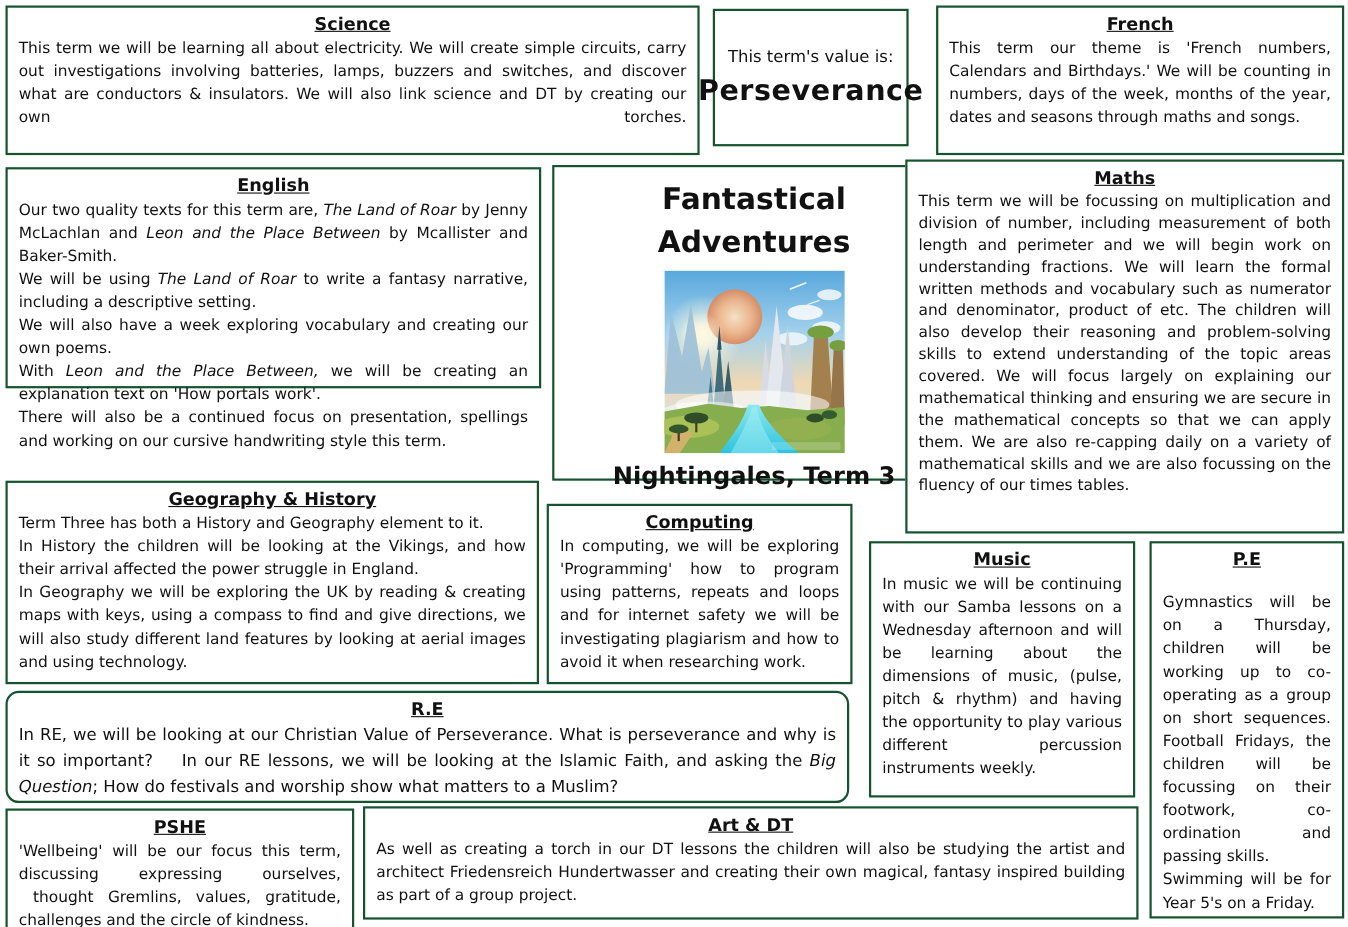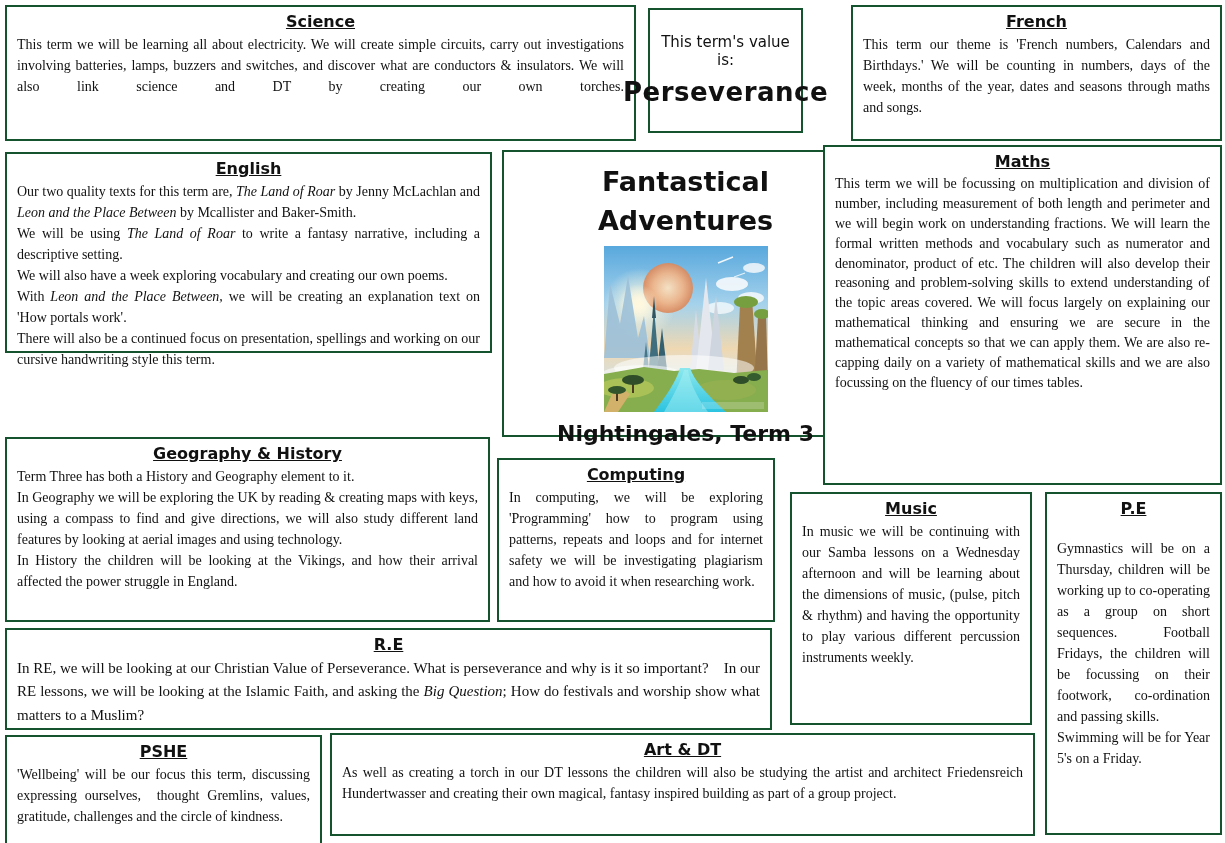--- a/index.html
+++ b/index.html
@@ -19,21 +19,21 @@
   }
   .box-title {
     text-align: center;
     font-weight: bold;
     text-decoration: underline;
     font-size: 16px;
     margin-bottom: 3px;
     white-space: pre;
   }
   .box-body { font-size: 14px; line-height: 1.5; }
-  .box-body p { text-align: justify; font-family: Liberation Serif, serif; }
+  .box-body p { text-align: justify; }
   .jlast p { text-align-last: justify; }
   .it { font-style: italic; }
 
   
   .box-maths .box-body { line-height: 1.42; font-size: 14px; }
   .box-pe .box-title { margin-bottom: 20px; text-align: center; }
   .box-re .box-body { font-size: 15px; line-height: 1.55; }
 
   
   .value-box {
@@ -58,21 +58,21 @@
 
 <div id="page">
 
   <div class="box jlast" style="left:5px; top:5px; width:631px; height:136px;">
     <div class="box-title">Science</div>
     <div class="box-body">
         <p><span>This term we will be learning all about electricity. We will create simple circuits, carry out investigations involving batteries, lamps, buzzers and switches, and discover what are conductors &amp; insulators.  We will also link science and DT by creating our own torches.</span></p>
       </div>
   </div>
 
-  <div class="box value-box" style="left:648px; top:8px; width:155px; height:125px;">
+  <div class="box value-box" style="left:648px; top:8px; width:178px; height:125px;">
     <div class="value-label">This term's value is:</div>
     <div class="value-word">Perseverance</div>
   </div>
 
   <div class="box" style="left:851px; top:5px; width:371px; height:136px;">
     <div class="box-title">French</div>
     <div class="box-body">
         <p><span>This term our theme is 'French numbers, Calendars and Birthdays.' We will be counting in numbers, days of the week, months of the year, dates and seasons through maths and songs.</span></p>
       </div>
   </div>
@@ -157,22 +157,22 @@
     <div class="box-title">Maths</div>
     <div class="box-body">
         <p><span>This term we will be focussing on multiplication and division of number, including measurement of both length and perimeter and we will begin work on understanding fractions. We will learn the formal written methods and vocabulary such as numerator and denominator, product of etc. The children will also develop their reasoning and problem-solving skills to extend understanding of the topic areas covered.  We will focus largely on explaining our mathematical thinking and ensuring we are secure in the mathematical concepts so that we can apply them. We are also re-capping daily on a variety of mathematical skills and we are also focussing on the fluency of our times tables.</span></p>
       </div>
   </div>
 
   <div class="box" style="left:5px; top:437px; width:485px; height:185px;">
     <div class="box-title">Geography &amp; History</div>
     <div class="box-body">
         <p><span>Term Three has both a History and Geography element to it.</span></p>
+        <p><span>In History the children will be looking at the Vikings, and how their arrival affected the power struggle in England.</span></p>
         <p><span>In Geography we will be exploring the UK by reading &amp; creating maps with keys, using a compass to find and give directions, we will also study different land features by looking at aerial images and using technology.</span></p>
-        <p><span>In History the children will be looking at the Vikings, and how their arrival affected the power struggle in England.</span></p>
       </div>
   </div>
 
   <div class="box" style="left:790px; top:492px; width:242px; height:233px;">
     <div class="box-title">Music</div>
     <div class="box-body">
         <p><span>In music we will be continuing with our Samba lessons on a Wednesday afternoon and will be learning about the dimensions of music, (pulse, pitch &amp; rhythm) and having the opportunity to play various different percussion instruments weekly.</span></p>
       </div>
   </div>
 
@@ -184,21 +184,21 @@
   </div>
 
   <div class="box box-pe" style="left:1045px; top:492px; width:177px; height:343px;">
     <div class="box-title">P.E</div>
     <div class="box-body">
         <p><span>Gymnastics will be on a Thursday, children will be working up to co-operating as a group on short sequences. Football Fridays, the children will be focussing on their footwork, co-ordination and passing skills.</span></p>
         <p><span>Swimming will be for Year 5's on a Friday.</span></p>
       </div>
   </div>
 
-  <div class="box box-re" style="left:5px; top:628px; width:767px; height:102px;">
+  <div class="box box-re" style="left:5px; top:628px; width:767px; height:102px;border-radius:12px;">
     <div class="box-title">R.E</div>
     <div class="box-body">
         <p><span>In RE, we will be looking at our Christian Value of Perseverance. What is perseverance and why is it so important? &nbsp;&nbsp; In our RE lessons, we will be looking at the Islamic Faith, and asking the </span><span class="it">Big Question</span><span>; How do festivals and worship show what matters to a Muslim?</span></p>
       </div>
   </div>
 
   <div class="box" style="left:5px; top:735px; width:317px; height:112px;">
     <div class="box-title">PSHE</div>
     <div class="box-body">
         <p><span>'Wellbeing' will be our focus this term, discussing expressing ourselves, &nbsp;thought Gremlins, values, gratitude, challenges and the circle of kindness.</span></p>

